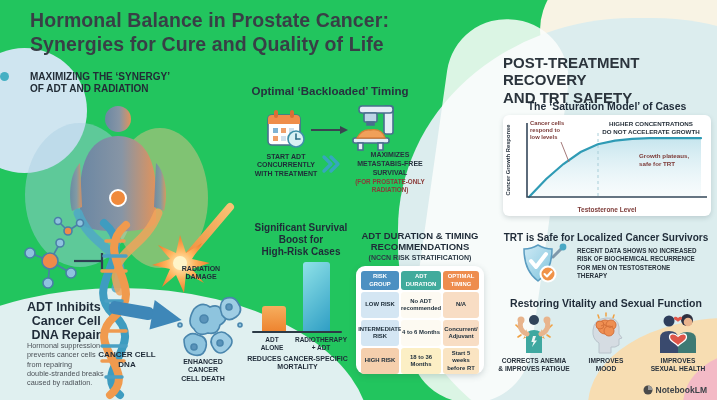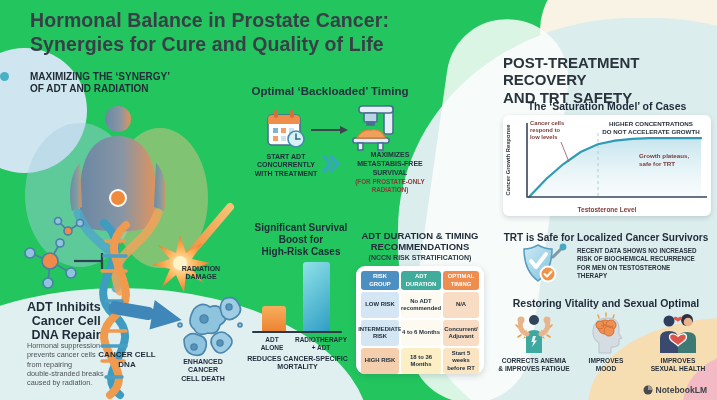--- a/index.html
+++ b/index.html
@@ -361,21 +361,21 @@
     <path d="M12,20 L17,26 L27,13" fill="none" stroke="#fff" stroke-width="4" stroke-linecap="round" stroke-linejoin="round"></path>
     <circle cx="29" cy="33" r="7.5" fill="#f09248" stroke="#fff" stroke-width="2"></circle>
     <path d="M25.5,33 L28,35.5 L32.5,30.5" fill="none" stroke="#fff" stroke-width="2" stroke-linecap="round" stroke-linejoin="round"></path>
   </svg>
 
   <div class="abs trt-body pre">RECENT DATA SHOWS NO INCREASED
 RISK OF BIOCHEMICAL RECURRENCE
 FOR MEN ON TESTOSTERONE
 THERAPY</div>
 
-  <div class="abs lab vit-h">Restoring Vitality and Sexual Optimal</div>
+  <div class="abs lab vit-h">Restoring Vitality and Sexual Function</div>
 
   <div class="abs vit-row">
     <div class="vit-item">
       <svg width="44" height="44" viewBox="0 0 44 44">
         <g stroke="#f0a040" stroke-width="1.6" stroke-linecap="round">
           <line x1="4" y1="14" x2="7" y2="17"></line>
             <line x1="40" y1="14" x2="37" y2="17"></line>
           <line x1="6" y1="26" x2="9" y2="24"></line>
             <line x1="38" y1="26" x2="35" y2="24"></line>
         </g>

